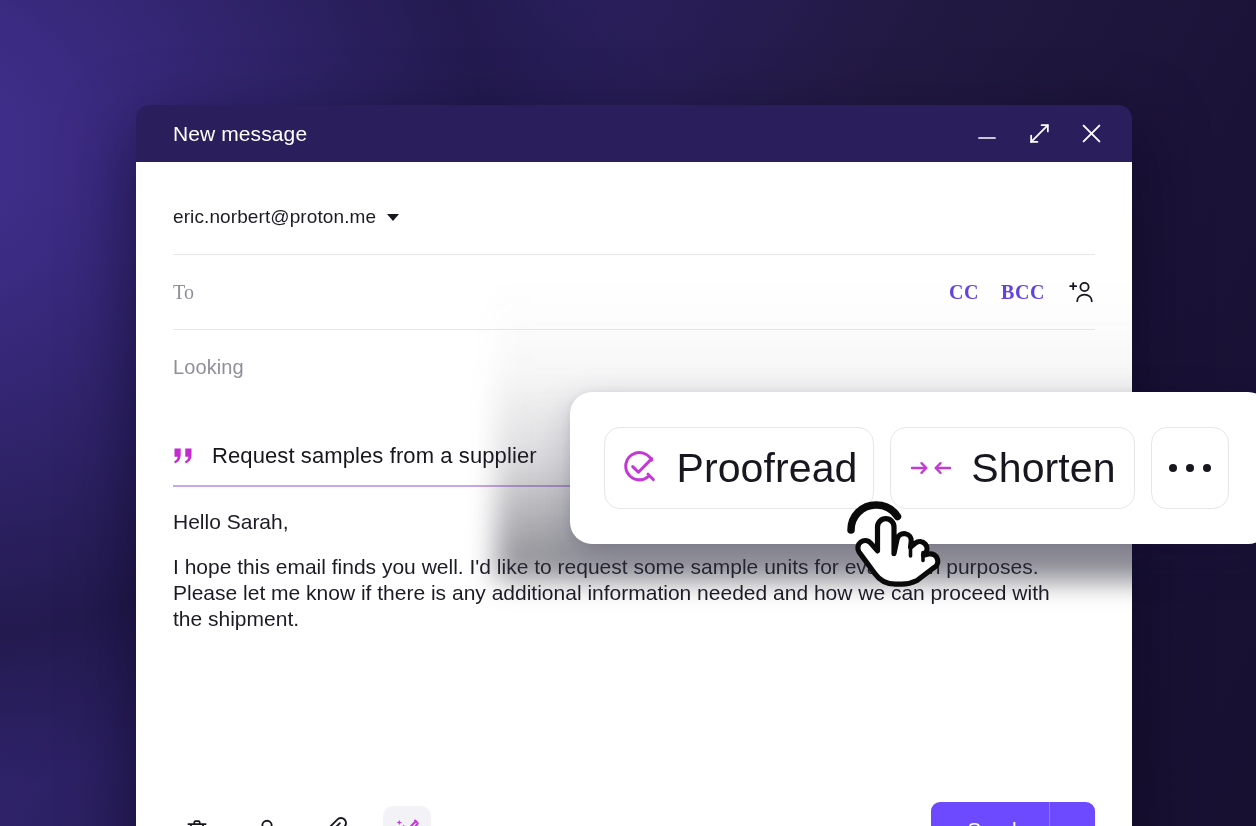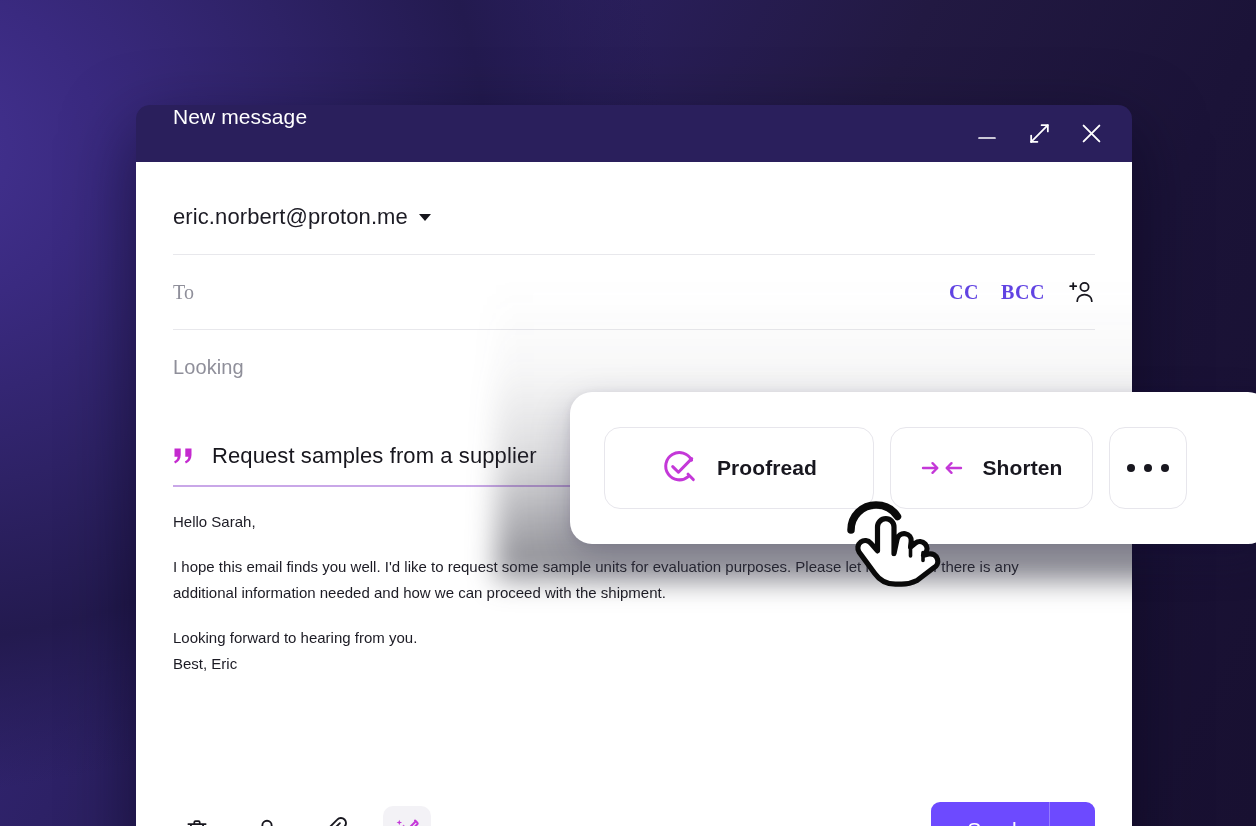--- a/index.html
+++ b/index.html
@@ -31,20 +31,21 @@
     border-radius: 14px 14px 0 0;
     box-shadow: 0 26px 70px rgba(6,2,24,.55);
     overflow: hidden;
   }
 
   #titlebar {
     position: relative;
     height: 57px;
     background: #2a1f5c;
     display: flex;
+    align-items: center;
     padding: 0 26px 0 37px;
   }
   #title-text {
     color: #ffffff;
     font-size: 21px;
     letter-spacing: .1px;
   }
   #window-controls {
     margin-left: auto;
     display: flex;
@@ -88,21 +89,21 @@
     position: relative;
     display: flex;
     align-items: center;
     border-bottom: 1px solid #e8e8ec;
   }
   #from-row { height: 93px; padding-top: 18px; }
   #to-row { height: 75px; font-family: Liberation Serif, serif; }
   #subject-row { height: 75px; border-bottom: none; }
 
   #from-value {
-    font-size: 22px;
+    font-size: 19px;
     color: #1c1b24;
     letter-spacing: .1px;
   }
   #from-caret {
     margin-left: 11px;
     width: 0; height: 0;
     border-left: 6px solid transparent;
     border-right: 6px solid transparent;
     border-top: 7px solid #16151c;
   }
@@ -142,21 +143,21 @@
   #quote-icon { margin-right: 17px; display: flex; }
   #prompt-text {
     font-size: 22px;
     color: #17161d;
     letter-spacing: .1px;
   }
 
   
   #message-body {
     margin-top: 22px;
-    font-size: 15px;
+    font-size: 21px;
     line-height: 26px;
     color: #1c1b24;
     width: 905px;
   }
   #message-body p { margin-bottom: 19px; }
   #message-body p:last-child { margin-bottom: 0; }
 
   
   #bottom-bar {
     position: absolute;
@@ -226,27 +227,26 @@
     border: 1.6px solid #e7e6ec;
     border-radius: 16px;
     background: #fff;
     display: flex;
     align-items: center;
     justify-content: center;
     gap: 18px;
     cursor: pointer;
   }
   #btn-proofread { width: 270px; }
-  #btn-shorten { width: 203px; }
+  #btn-shorten { width: 245px; }
   #btn-more { width: 78px; }
   .ai-label {
-    font-size: 21px;
+    font-size: 41px;
     color: #18171f;
     letter-spacing: .1px;
-    font-weight: bold;
   }
   #more-dots { display: flex; gap: 9px; }
   #more-dots span {
     width: 8px; height: 8px; border-radius: 50%;
     background: #18171f;
     display: block;
   }
 
   
   #cursor {
@@ -326,22 +326,20 @@
             <path d="M1.5 1.5h6.2v6.6c0 4-2.1 7-5.6 8.4l-1-2.1c2.2-1 3.4-2.6 3.5-4.7H1.5V1.5z" fill="#C42ACF"></path>
             <path d="M12.3 1.5h6.2v6.6c0 4-2.1 7-5.6 8.4l-1-2.1c2.2-1 3.4-2.6 3.5-4.7h-3.1V1.5z" fill="#C42ACF"></path>
           </svg>
         </span>
         <span id="prompt-text">Request samples from a supplier</span>
       </div>
 
       <div id="message-body">
         <p>Hello Sarah,</p>
         <p>I hope this email finds you well. I'd like to request some sample units for evaluation purposes. Please let me know if there is any additional information needed and how we can proceed with the shipment.</p>
-        <p style="white-space:pre-line">Looking forward to hearing from you.
-Best, Eric</p>
       </div>
 
       <div id="bottom-bar">
         <div id="tool-icons">
 
           <div class="tool-btn">
             <svg width="26" height="26" viewBox="0 0 24 24" fill="none">
               <path d="M4 6.5h16" stroke="#18171f" stroke-width="1.6" stroke-linecap="round"></path>
               <path d="M9.5 6.5V4.8c0-.6.5-1.1 1.1-1.1h2.8c.6 0 1.1.5 1.1 1.1v1.7" stroke="#18171f" stroke-width="1.6"></path>
               <path d="M6.3 6.5l.9 12.2c.05.8.7 1.4 1.5 1.4h6.6c.8 0 1.45-.6 1.5-1.4l.9-12.2" stroke="#18171f" stroke-width="1.6" stroke-linejoin="round"></path>

